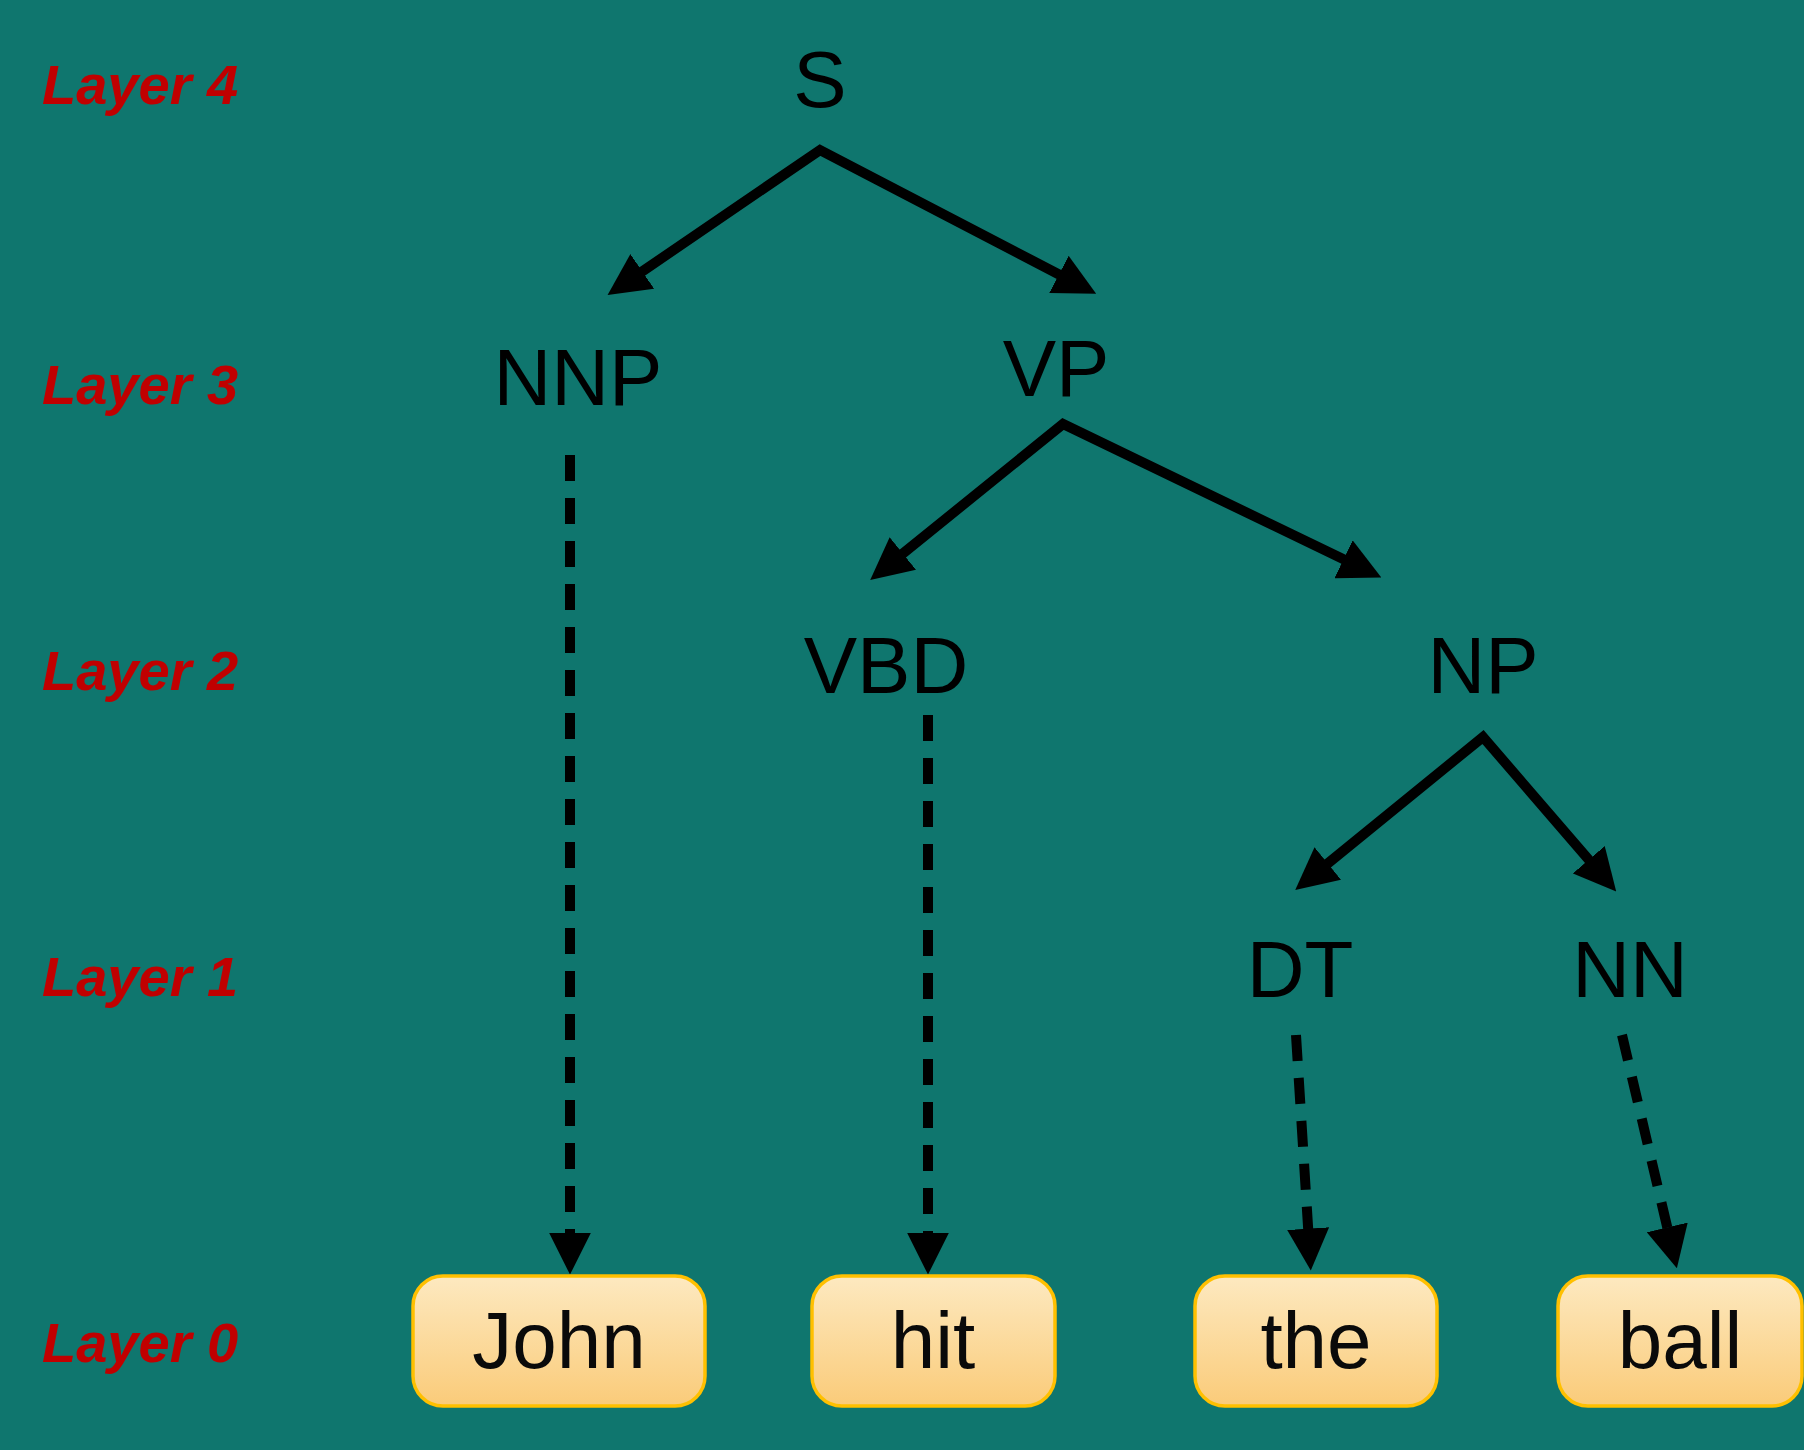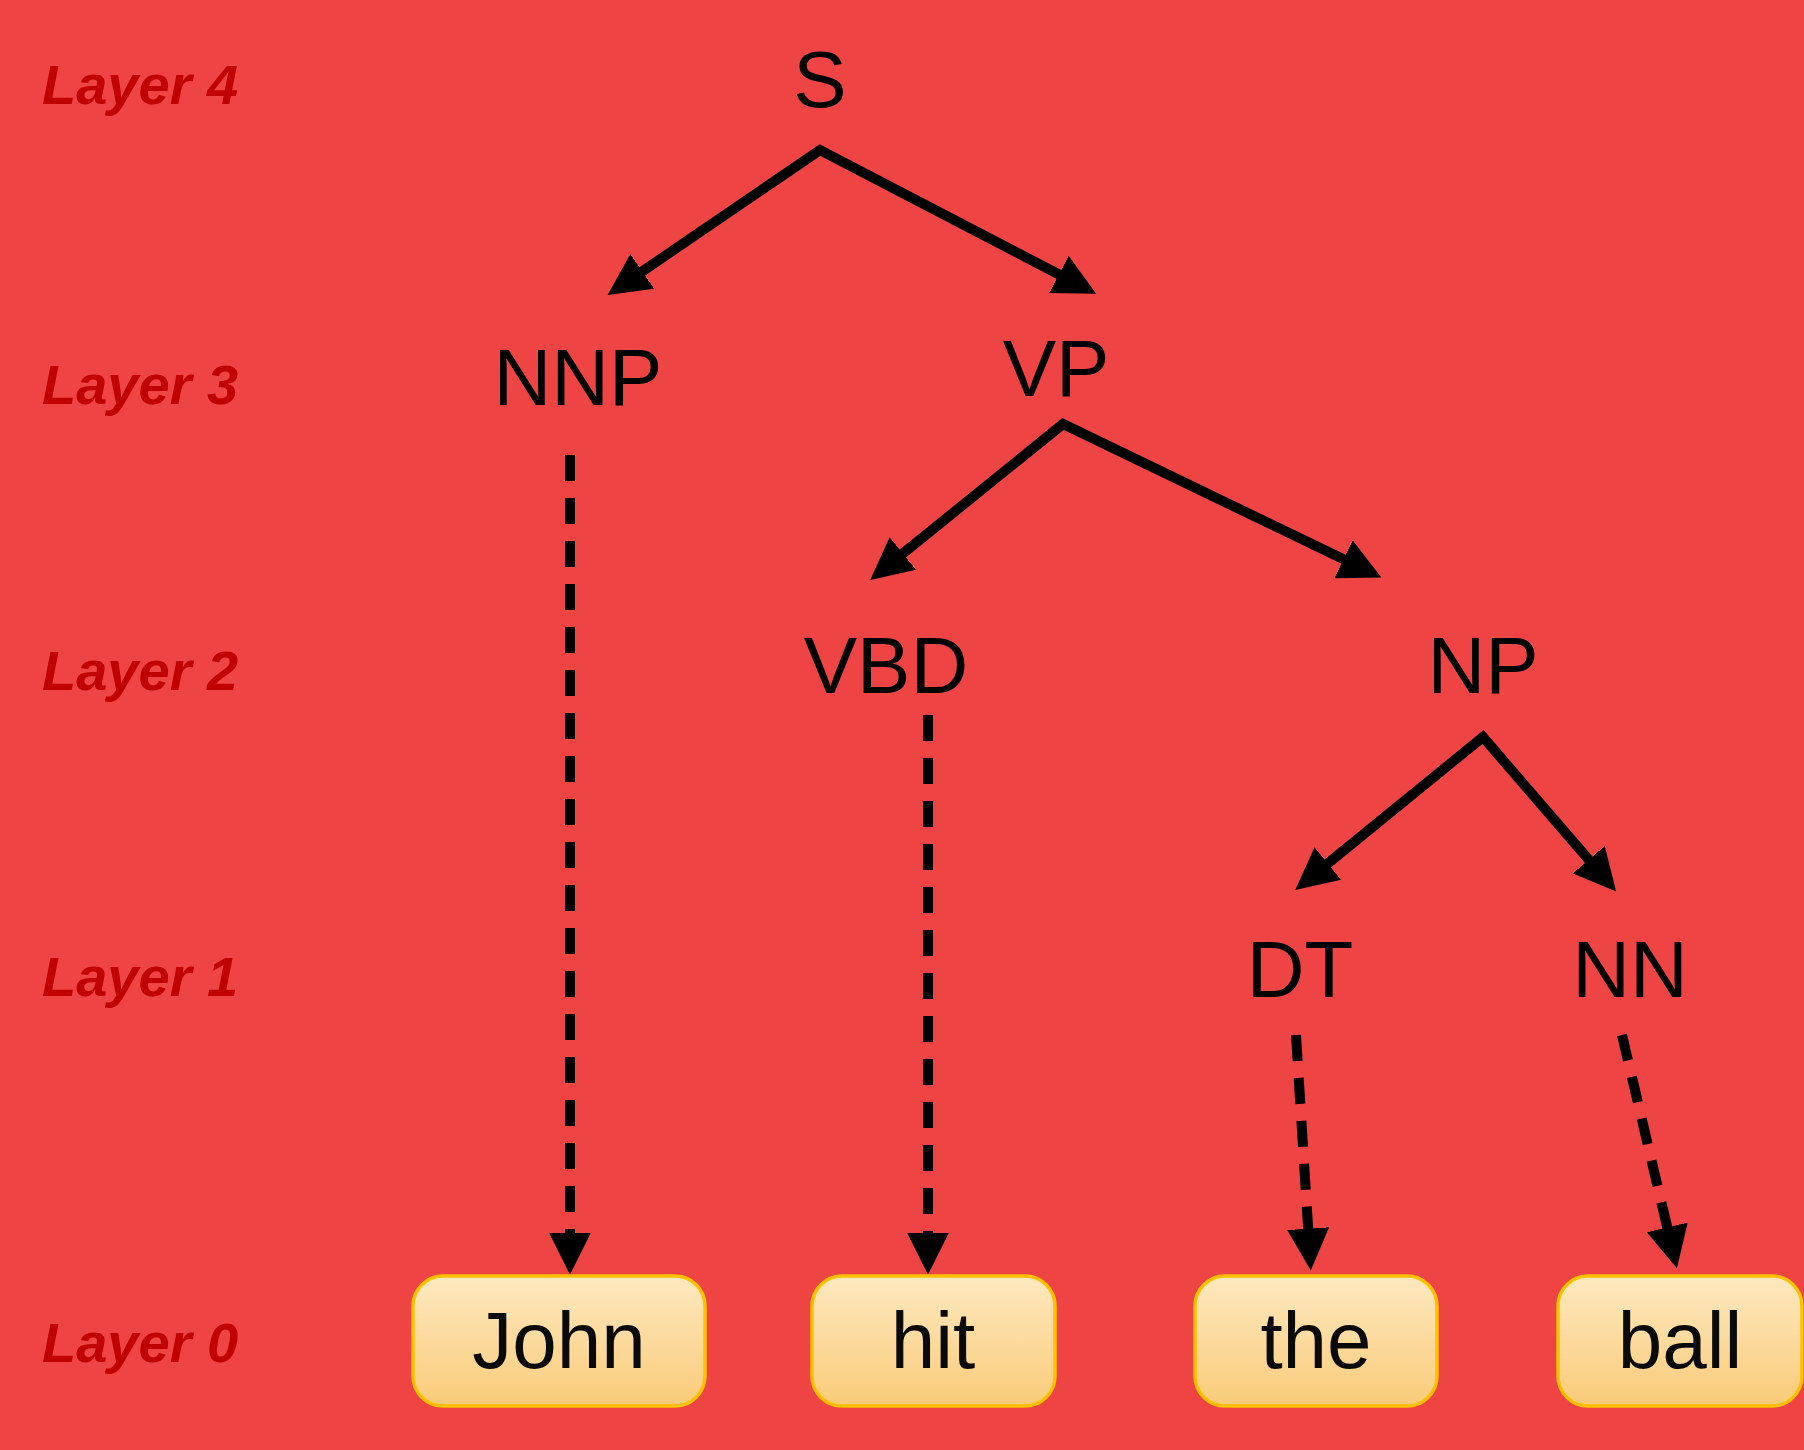--- a/index.html
+++ b/index.html
@@ -4,21 +4,21 @@
 <style>
   html, body {
     margin: 0;
     padding: 0;
     background: #FFFFFF;
   }
   .stage {
     position: relative;
     width: 1804px;
     height: 1450px;
-    background: #ef4444;
+    background: #0f766e;
     overflow: hidden;
   }
   .layer-label {
     font-family: "Liberation Sans", "DejaVu Sans", sans-serif;
     font-style: italic;
     font-weight: 600;
     font-size: 56px;
     fill: #C00000;
   }
   .node-label {

